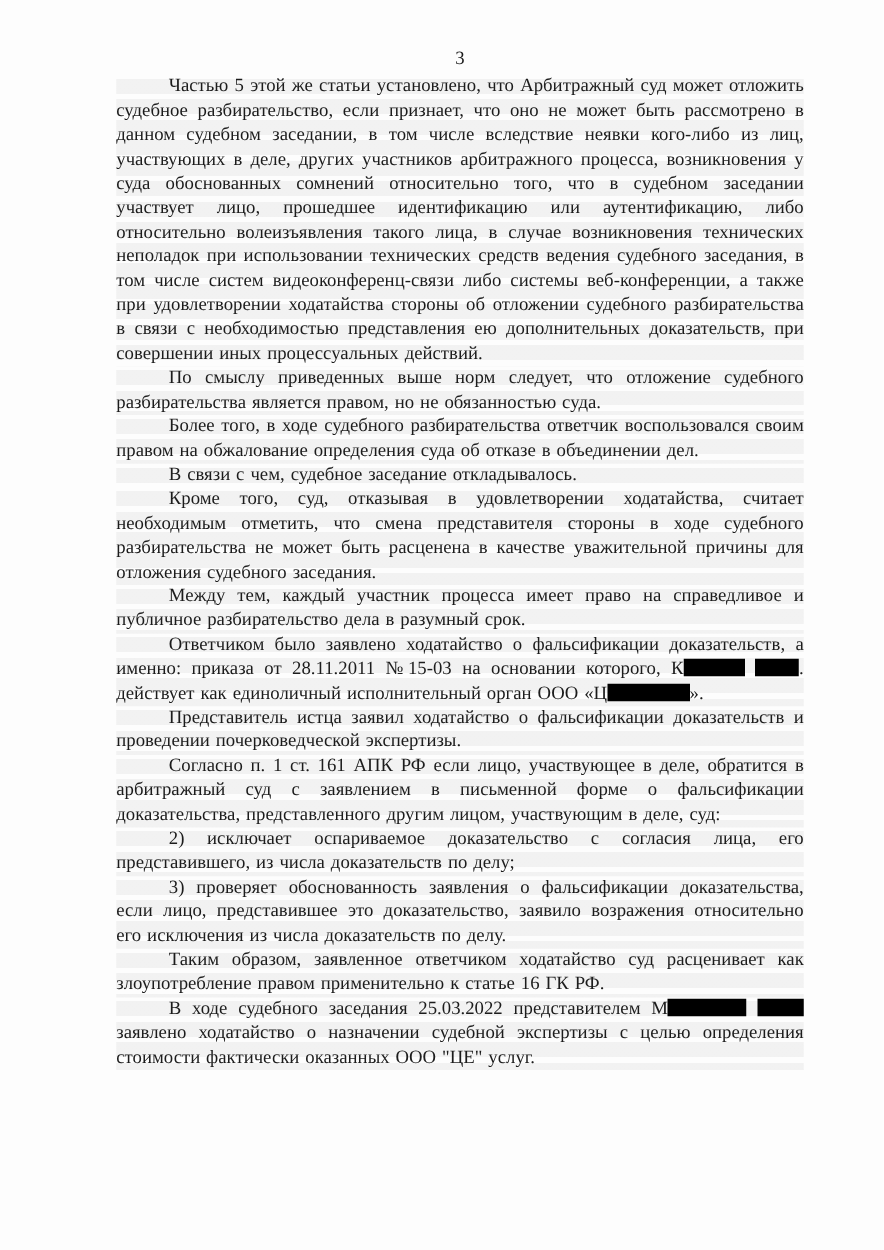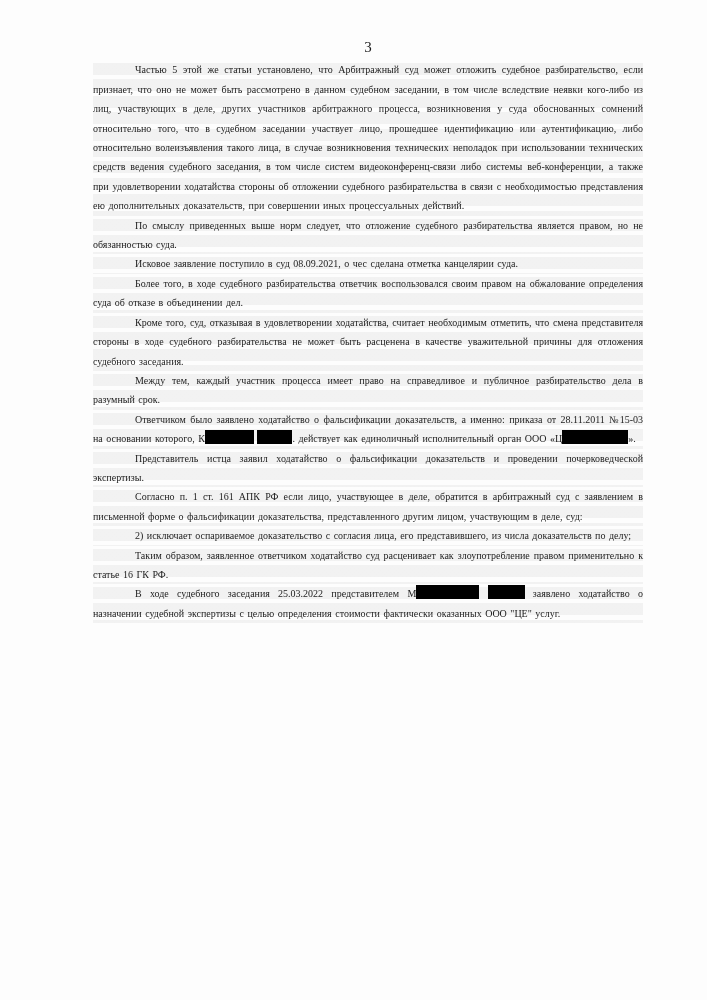--- a/index.html
+++ b/index.html
@@ -20,21 +20,21 @@
   }
   .page-number {
     text-align: center;
     font-size: 15px;
     line-height: 19.4px;
     margin-bottom: 3px;
   }
   .content p {
     margin: 0;
     padding: 0;
-    font-size: 10px;
+    font-size: 15px;
     line-height: 19.4px;
     text-align: justify;
     text-indent: 42px;
     word-spacing: 1px;
     
     background-image: repeating-linear-gradient(
       to bottom,
       rgba(130,130,130,0.09) 3px,
       rgba(130,130,130,0.09) 15px,
       rgba(0,0,0,0) 15px,
@@ -49,24 +49,25 @@
   }
 </style>
 </head>
 <body>
 
 <div class="page">
   <div class="page-number">3</div>
   <div class="content">
       <p>Частью 5 этой же статьи установлено, что Арбитражный суд может отложить судебное разбирательство, если признает, что оно не может быть рассмотрено в данном судебном заседании, в том числе вследствие неявки кого-либо из лиц, участвующих в деле, других участников арбитражного процесса, возникновения у суда обоснованных сомнений относительно того, что в судебном заседании участвует лицо, прошедшее идентификацию или аутентификацию, либо относительно волеизъявления такого лица, в случае возникновения технических неполадок при использовании технических средств ведения судебного заседания, в том числе систем видеоконференц-связи либо системы веб-конференции, а также при удовлетворении ходатайства стороны об отложении судебного разбирательства в связи с необходимостью представления ею дополнительных доказательств, при совершении иных процессуальных действий.</p>
       <p>По смыслу приведенных выше норм следует, что отложение судебного разбирательства является правом, но не обязанностью суда.</p>
-      <p>Исковое заявление поступило в суд 08.09.2021, о чес сделана отметка канцелярии суда.</p>
       <p>Более того, в ходе судебного разбирательства ответчик воспользовался своим правом на обжалование определения суда об отказе в объединении дел.</p>
+      <p>В связи с чем, судебное заседание откладывалось.</p>
       <p>Кроме того, суд, отказывая в удовлетворении ходатайства, считает необходимым отметить, что смена представителя стороны в ходе судебного разбирательства не может быть расценена в качестве уважительной причины для отложения судебного заседания.</p>
       <p>Между тем, каждый участник процесса имеет право на справедливое и публичное разбирательство дела в разумный срок.</p>
       <p>Ответчиком было заявлено ходатайство о фальсификации доказательств, а именно: приказа от 28.11.2011 №15-03 на основании которого, К<span class="redaction" style="width: 49px; background: rgb(0, 0, 0);"></span> <span class="redaction" style="width: 35px; background: rgb(0, 0, 0);"></span>. действует как единоличный исполнительный орган ООО «Ц<span class="redaction" style="width: 66px; background: rgb(0, 0, 0);"></span>».</p>
       <p>Представитель истца заявил ходатайство о фальсификации доказательств и проведении почерковедческой экспертизы.</p>
       <p>Согласно п. 1 ст. 161 АПК РФ если лицо, участвующее в деле, обратится в арбитражный суд с заявлением в письменной форме о фальсификации доказательства, представленного другим лицом, участвующим в деле, суд:</p>
       <p>2) исключает оспариваемое доказательство с согласия лица, его представившего, из числа доказательств по делу;</p>
+      <p>3) проверяет обоснованность заявления о фальсификации доказательства, если лицо, представившее это доказательство, заявило возражения относительно его исключения из числа доказательств по делу.</p>
       <p>Таким образом, заявленное ответчиком ходатайство суд расценивает как злоупотребление правом применительно к статье 16 ГК РФ.</p>
       <p>В ходе судебного заседания 25.03.2022 представителем М<span class="redaction" style="width: 63px; background: rgb(0, 0, 0);"></span> <span class="redaction" style="width: 37px; background: rgb(0, 0, 0);"></span> заявлено ходатайство о назначении судебной экспертизы с целью определения стоимости фактически оказанных ООО "ЦЕ" услуг.</p>
     </div>
 </div>
 
 </body></html>

